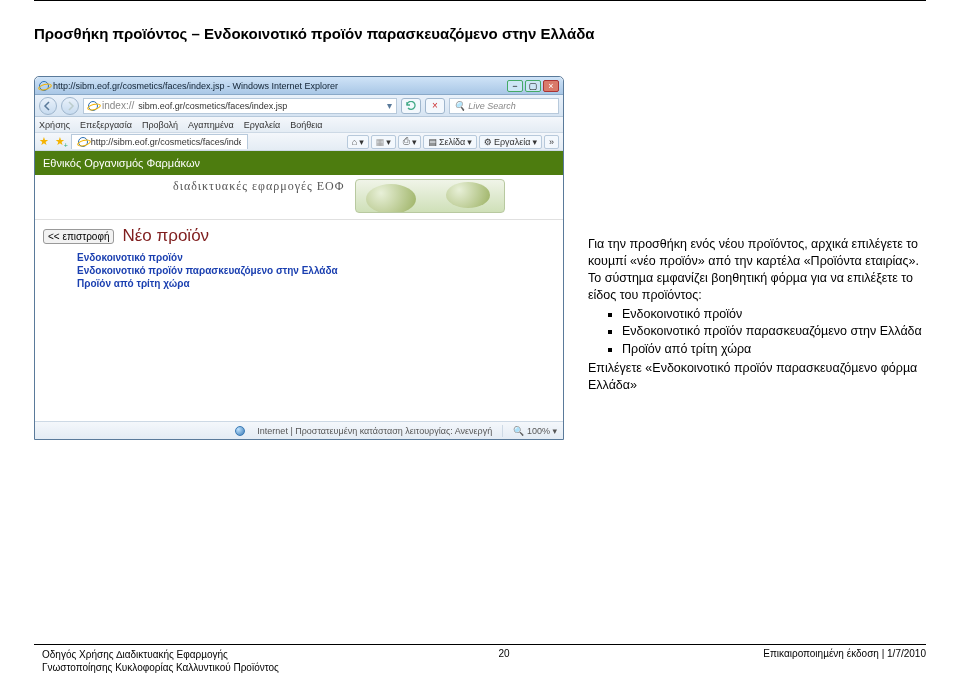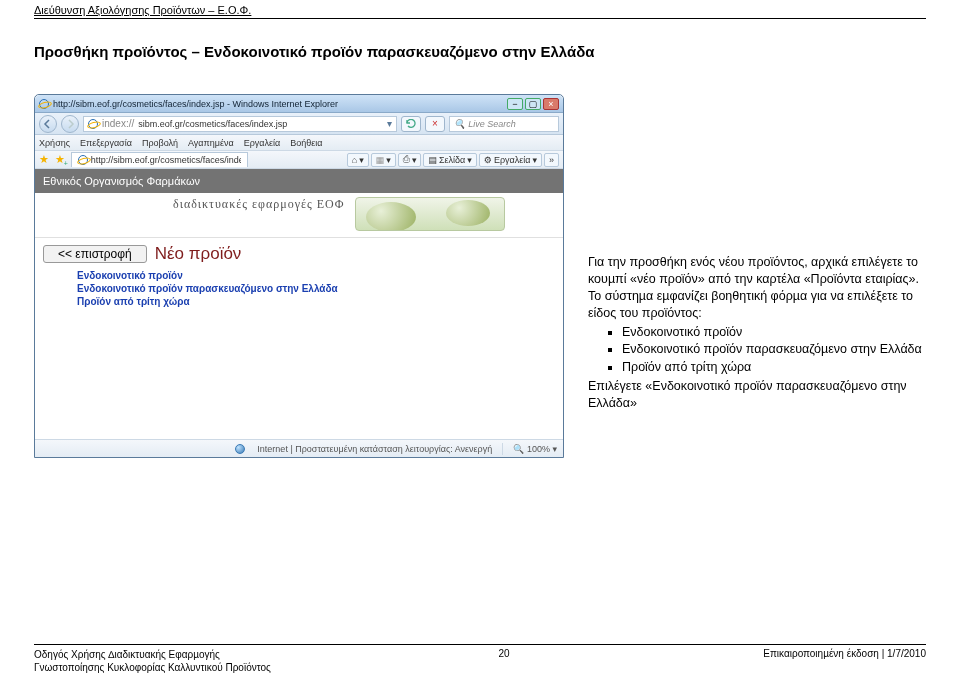--- a/index.html
+++ b/index.html
@@ -54,69 +54,68 @@
     font-size:9px; color:#333;
   }
   .favrow .star { color:#f5b301; font-size:11px; }
   .favrow .tab { background:#fff; border:1px solid #b7c9db; border-bottom:none; padding:1px 6px; height:15px; display:flex; align-items:center; }
   .favrow .spacer { flex:1; }
   .favrow .btn-grp { display:flex; align-items:center; gap:2px; }
   .favrow .tool-btn { border:1px solid #b7c9db; background:#f3f8fd; height:14px; padding:0 4px; display:flex; align-items:center; gap:2px; border-radius:2px; }
 
   .page-body { background:#fff; }
   .org-banner {
-    background:#737373; color:#fff; font-size:11px; padding:6px 8px;
+    background:#4d7c0f; color:#fff; font-size:11px; padding:6px 8px;
   }
   .apps-row { display:flex; padding:4px 8px 6px 8px; gap:10px; border-bottom:1px solid #e0e0e0; }
   .apps-row .label { font-family: "Times New Roman", serif; letter-spacing:1px; font-size:12px; color:#555; flex:0 0 auto; margin-left:130px; }
   .pill-img {
     width:150px; height:34px; background:linear-gradient(#f0f4e8,#cfe0b8);
     border-radius:4px; position:relative; overflow:hidden; border:1px solid #b8c9a0;
   }
   .pill-img::before, .pill-img::after {
     content:""; position:absolute; border-radius:50%;
     background:radial-gradient(circle at 30% 30%, #e8f0d8, #9ab060);
   }
   .pill-img::before { width:50px; height:30px; left:10px; top:4px; }
   .pill-img::after { width:44px; height:26px; right:14px; top:2px; }
 
   .content-area { padding:6px 8px 20px 8px; }
   .crumb-row { display:flex; align-items:center; gap:8px; }
-  .back-pill { border:1px solid #999; border-radius:3px; font-size:12px; padding:1px 14px; background:#f2f2f2; }
+  .back-pill { border:1px solid #999; border-radius:3px; font-size:10px; padding:1px 4px; background:#f2f2f2; }
   .crumb-title { font-size:17px; color:#7f1d1d; }
   .link-list { margin:6px 0 0 34px; font-size:10px; }
   .link-list div { color:#1a3fb0; margin:2px 0; cursor:pointer; }
   .link-list div.bold { font-weight:bold; }
 
   .statusbar {
     background:linear-gradient(#f4f7fb,#e4ecf4);
     border-top:1px solid #cdd9e5; height:18px;
     display:flex; align-items:center; justify-content:flex-end;
     padding:0 6px; gap:10px; font-size:9px; color:#555;
   }
   .statusbar .sep { width:1px; height:12px; background:#cdd9e5; }
 
   .footer {
     position:absolute; bottom:12px; left:34px; right:34px;
     border-top:1px solid #000; padding-top:3px;
     font-size:10px; display:flex; justify-content:space-between; align-items:flex-start;
   }
-  .footer .left { line-height:1.3; }
+  .footer .left { line-height:1.3;margin-left:8px; }
   .footer .center { position:absolute; left:50%; transform:translateX(-50%);margin-left:24px; }
   .footer .right { }
 
   .globe { width:10px; height:10px; border-radius:50%; background:radial-gradient(circle at 30% 30%,#bfe3ff,#3a7ab5); display:inline-block; vertical-align:middle; margin-right:2px; border:1px solid #3a7ab5; }
   .ie-icon { width:10px; height:10px; display:inline-block; border:1.5px solid #2a6fb5; border-radius:50%; position:relative; }
   .ie-icon::after { content:""; position:absolute; width:12px; height:4px; border:1px solid #f5b301; border-radius:50%; left:-2px; top:2px; transform:rotate(-15deg); }
 </style>
 </head>
 <body>
 
 <div class="page">
-  <div class="header-line">Διεύθυνση Αξιολόγησης Προϊόντων – Ε.Ο.Φ.</div>
   <hr class="hr-top">
 
   <div class="page-title">Προσθήκη προϊόντος – Ενδοκοινοτικό προϊόν παρασκευαζόµενο στην Ελλάδα</div>
 
   <div class="content-row">
 
     <div class="screenshot-col">
       <div class="browser">
 
         <div class="titlebar">
@@ -235,21 +234,21 @@
       </div>
     </div>
 
     <div class="text-col">
       <div>Για την προσθήκη ενός νέου προϊόντος, αρχικά επιλέγετε το κουµπί «νέο προϊόν» από την καρτέλα «Προϊόντα εταιρίας». Το σύστηµα εµφανίζει βοηθητική φόρµα για να επιλέξετε το είδος του προϊόντος:</div>
       <ul>
         <li>Ενδοκοινοτικό προϊόν</li>
         <li>Ενδοκοινοτικό προϊόν παρασκευαζόµενο στην Ελλάδα</li>
         <li>Προϊόν από τρίτη χώρα</li>
       </ul>
-      <div>Επιλέγετε «Ενδοκοινοτικό προϊόν παρασκευαζόμενο στην Ελλάδα»</div>
+      <div>Επιλέγετε «Ενδοκοινοτικό προϊόν παρασκευαζόµενο φόρµα Ελλάδα»</div>
     </div>
 
   </div>
 
   <div class="footer">
     <div class="left">
       <div>Οδηγός Χρήσης ∆ιαδικτυακής Εφαρµογής</div>
       <div>Γνωστοποίησης Κυκλοφορίας Καλλυντικού Προϊόντος</div>
     </div>
     <div class="center">20</div>

